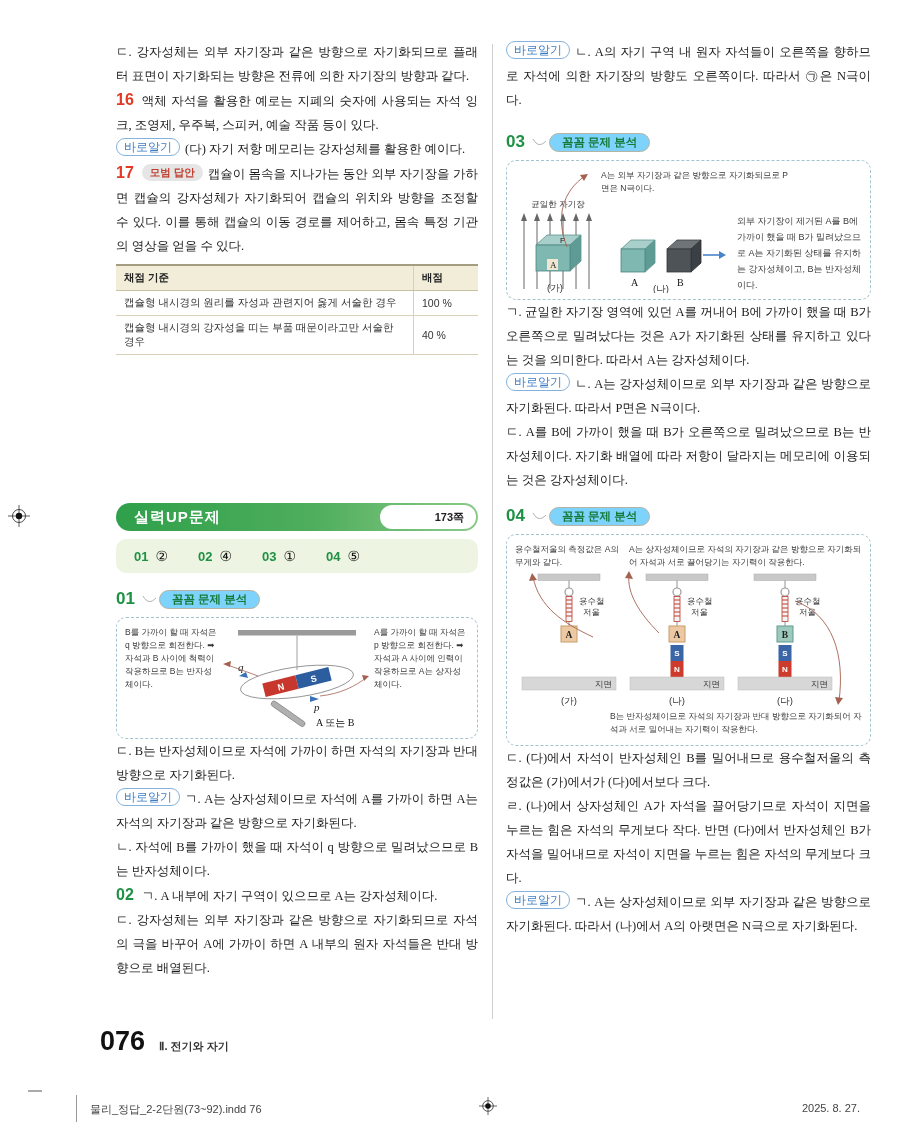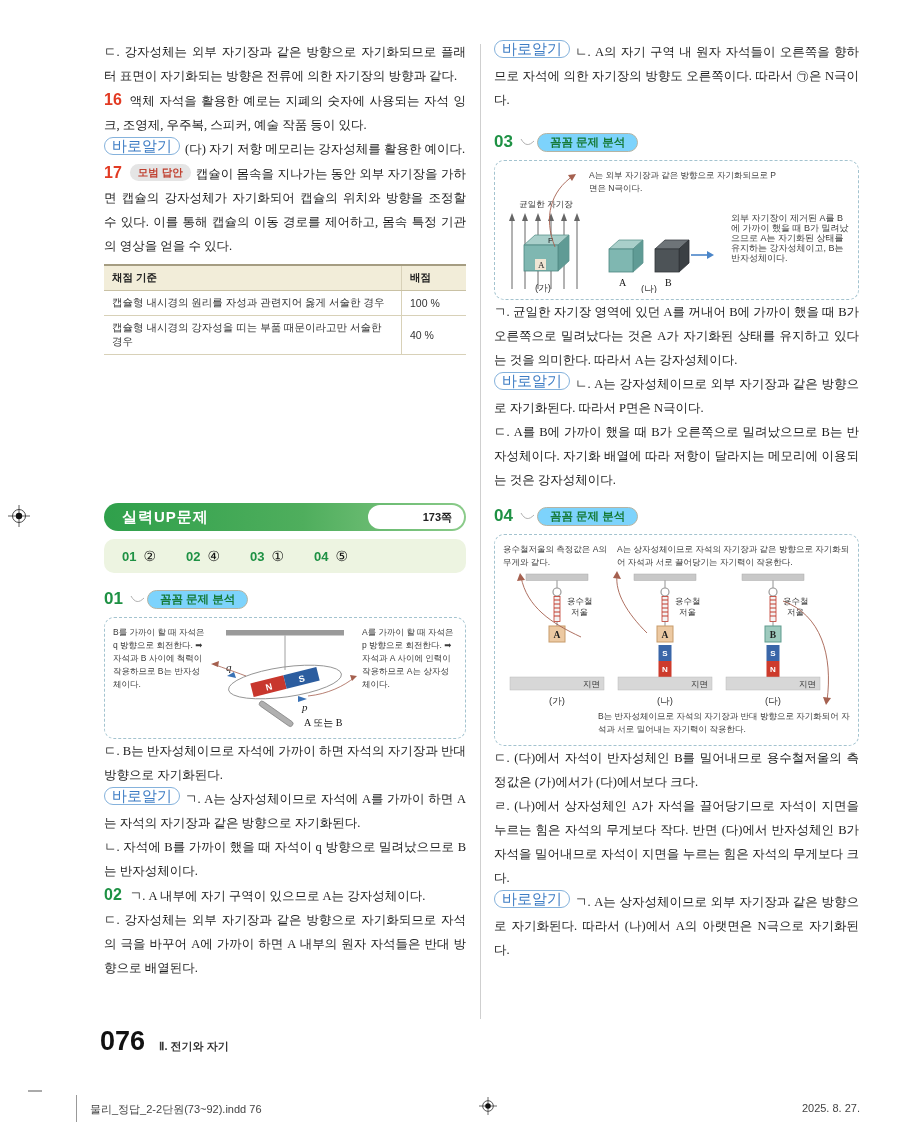--- a/index.html
+++ b/index.html
@@ -1,32 +1,32 @@
 <!DOCTYPE html>
 <html><head>
 <meta charset="utf-8">
 <style>
   html,body{margin:0;padding:0;}
   body{
     width:900px;height:1135px;position:relative;background:#ffffff;
     font-family:"Liberation Serif","DejaVu Serif",serif;color:#1c1c1c;overflow:hidden;
   }
-  .columns{position:absolute;left:104px;top:40px;width:756px;display:flex;align-items:stretch;}
+  .columns{position:absolute;left:116px;top:40px;width:756px;display:flex;align-items:stretch;}
   .col-left{width:362px;}
   .col-right{width:365px;}
   .divider{width:1px;background:#cfcfcf;margin:4px 13px 0 14px;height:975px;}
 
   p.body{font-size:12.5px;line-height:24px;text-align:justify;margin:0;}
   .mt8{margin-top:8px;} .mt12{margin-top:12px;} .mt16{margin-top:16px;} .mt26{margin-top:26px;}
 
   .qnum-red{color:#e23a23;font-weight:bold;font-family:"Liberation Sans",sans-serif;font-size:16px;margin-right:8px;}
   .qnum-inline-green{color:#1e9144;font-weight:bold;font-family:"Liberation Sans",sans-serif;font-size:16px;margin-right:8px;}
 
   .badge-baro{display:inline-block;border:1px solid #85b2dc;color:#3d7cc4;border-radius:9px;
-    padding:0 7px;font-size:15px;font-family:"Liberation Sans",sans-serif;line-height:16px;
+    padding:0 7px;font-size:12px;font-family:"Liberation Sans",sans-serif;line-height:16px;
     background:#fff;vertical-align:2px;margin-right:5px;white-space:nowrap;}
   .badge-mobeom{display:inline-block;background:#e5e5e5;color:#c04030;border-radius:9px;
     padding:0 8px;font-size:10.5px;font-weight:bold;font-family:"Liberation Sans",sans-serif;
     line-height:17px;vertical-align:2px;margin-right:5px;white-space:nowrap;}
 
   table.score{width:100%;border-collapse:collapse;font-family:"Liberation Sans",sans-serif;
     font-size:10.5px;margin-top:6px;}
   table.score th{background:#f2edd9;border-top:2px solid #a59d82;border-bottom:1px solid #c9c1a4;
     text-align:left;padding:5px 8px;color:#222;font-weight:bold;}
   table.score td{border-bottom:1px solid #d8d1b8;padding:5px 8px;color:#333;}
@@ -258,21 +258,21 @@
             <polygon points="62,52 72,43 96,43 86,52" fill="#6e7478" stroke="#3b4044" stroke-width="0.8"></polygon>
             <polygon points="86,52 96,43 96,66 86,75" fill="#3b4044" stroke="#2b2f32" stroke-width="0.8"></polygon>
             <rect x="62" y="52" width="24" height="23" fill="#4d5357" stroke="#33373a" stroke-width="0.8"></rect>
           </g>
           <line x1="98" y1="58" x2="114" y2="58" stroke="#4a85c8" stroke-width="1.6"></line>
           <polygon points="114,54 121,58 114,62" fill="#4a85c8"></polygon>
           <text x="26" y="89" font-size="10" fill="#111">A</text>
           <text x="72" y="89" font-size="10" fill="#111">B</text>
           <text x="56" y="95" text-anchor="middle" font-size="9.5" fill="#333" class="diagram-text">(나)</text>
         </svg>
-        <div class="anno" style="width:136px;font-size:9px;line-height:10px;margin-left:16px;margin-top:16px;">외부 자기장이 제거된 A를 B에 가까이 했을 때 B가 밀려났으므로 A는 자기화된 상태를 유지하는 강자성체이고, B는 반자성체이다.</div>
+        <div class="anno" style="width:136px;font-size:9px;line-height:16px;margin-left:10px;margin-top:16px;">외부 자기장이 제거된 A를 B에 가까이 했을 때 B가 밀려났으므로 A는 자기화된 상태를 유지하는 강자성체이고, B는 반자성체이다.</div>
       </div>
       <svg class="overlay-svg" width="345" height="140">
         <path d="M 60 86 C 48 56, 56 30, 78 15" stroke="#a5604f" fill="none" stroke-width="0.9"></path>
         <polygon points="81,13 73,14 77,20" fill="#a5604f"></polygon>
       </svg>
     </div>
 
     <p class="body mt8">ㄱ. 균일한 자기장 영역에 있던 A를 꺼내어 B에 가까이 했을 때 B가 오른쪽으로 밀려났다는 것은 A가 자기화된 상태를 유지하고 있다는 것을 의미한다. 따라서 A는 강자성체이다.</p>
     <p class="body">
       <span class="badge-baro">바로알기</span><span>ㄴ. A는 강자성체이므로 외부 자기장과 같은 방향으로 자기화된다. 따라서 P면은 N극이다.</span>

